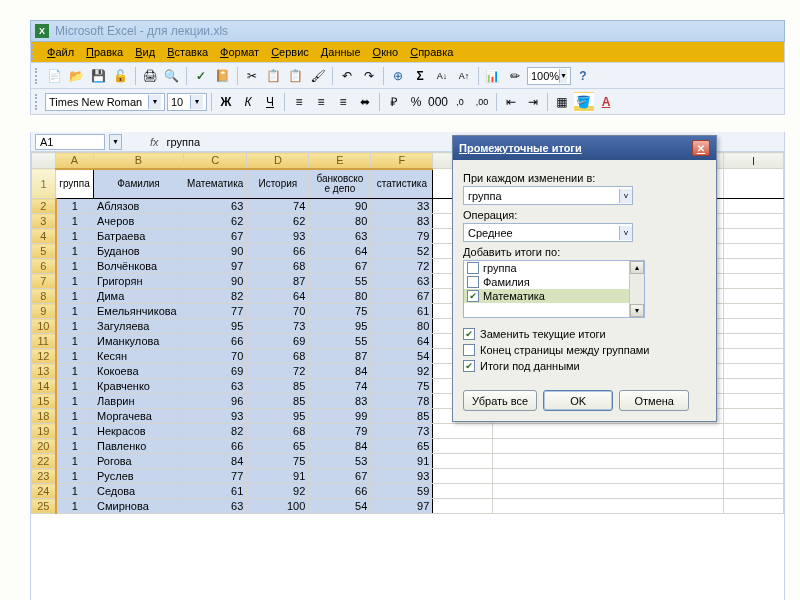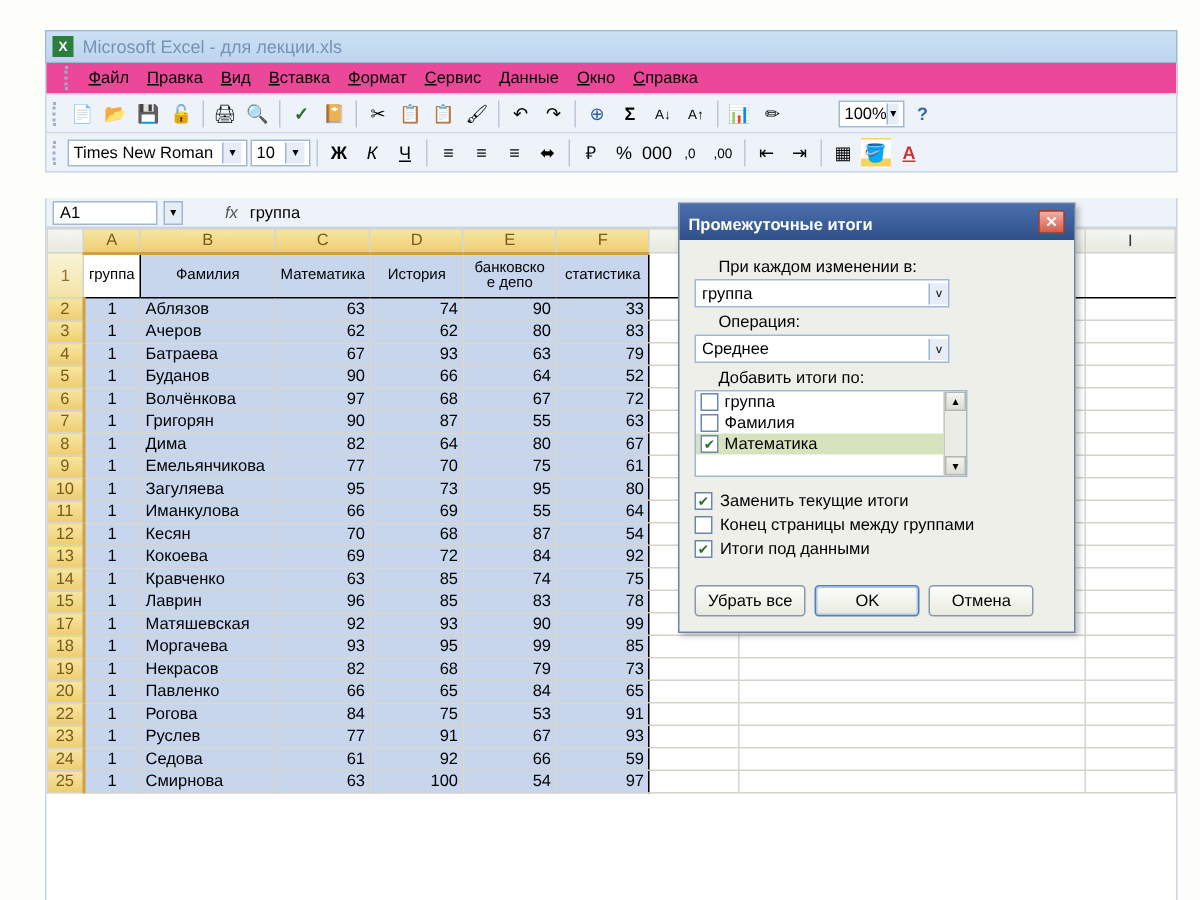--- a/index.html
+++ b/index.html
@@ -32,22 +32,22 @@
     display: inline-flex;
     align-items: center; justify-content: center;
     color: #fff; font-size: 9px; font-weight: bold;
   }
   .titlebar .title-text { color: #7593b5; font-size: 12px; }
   
   .menubar {
     display: flex;
     align-items: center;
     gap: 2px;
-    padding: 2px 12px;
-    background: #ec4899;
+    padding: 2px 0;
+    background: #eab308;
     border: 1px solid #c9d5e4;
     border-top: none;
     text-align: right;
   }
   .menubar .handle, .toolbar .handle {
     width: 4px; height: 16px;
     border-left: 2px dotted #9cb0c8;
     margin-right: 4px;
   }
   .menubar .menu-item {
@@ -78,21 +78,21 @@
   .font-select {
     height: 18px;
     border: 1px solid #9fb7d4;
     background: #fff;
     padding: 0 3px;
     font-size: 11px;
     width: 120px;
     display: flex; align-items: center; justify-content: space-between;
   }
   .font-size-select { width: 40px; }
-  .zoom-select { width: 44px; margin-left: 32px; }
+  .zoom-select { width: 44px; }
   .dropdown-arrow {
     width: 13px; height: 14px;
     background: #e6edf7;
     border-left: 1px solid #9fb7d4;
     display: flex; align-items: center; justify-content: center;
     font-size: 8px;
   }
   
   .formulabar {
     display: flex;
@@ -189,33 +189,34 @@
     box-shadow: 2px 2px 4px rgba(0,0,0,0.25);
     font-size: 11px;
   }
   .dialog .dlg-title {
     background: linear-gradient(#4b6fac, #3a5d99 60%, #2f4f87);
     color: #fff;
     font-weight: bold;
     padding: 4px 6px;
     display: flex;
     justify-content: space-between;
-    align-items: flex-end;
+    align-items: center;
+    text-decoration: underline;
   }
   .dlg-close {
     width: 18px; height: 16px;
     background: linear-gradient(#f2b1a6, #d65a47);
     border: 1px solid #9e3e30;
     color: #fff;
     display: flex; align-items: center; justify-content: center;
     font-size: 10px;
     border-radius: 2px;
   }
   .dlg-body { padding: 8px 10px; }
-  .dlg-label { margin: 4px 16px 2px; }
+  .dlg-label { margin: 4px 0 2px; }
   .dlg-select {
     width: 170px;
     height: 19px;
     border: 1px solid #9fb7d4;
     background: #fff;
     display: flex; align-items: center; justify-content: space-between;
     padding-left: 4px;
   }
   .dlg-listbox {
     width: 182px;
@@ -550,32 +551,20 @@
             <td></td>
           </tr>
           <tr class="datarow">
             <th class="rowhdr sel">15</th>
             <td class="sel ctr" style="border-left:1px solid #000">1</td>
             <td class="sel txt">Лаврин</td>
             <td class="sel">96</td>
             <td class="sel">85</td>
             <td class="sel">83</td>
             <td class="sel" style="border-right:1px solid #000">78</td>
-            <td></td>
-            <td></td>
-            <td></td>
-          </tr>
-          <tr class="datarow">
-            <th class="rowhdr sel">17</th>
-            <td class="sel ctr" style="border-left:1px solid #000">1</td>
-            <td class="sel txt">Матяшевская</td>
-            <td class="sel">92</td>
-            <td class="sel">93</td>
-            <td class="sel">90</td>
-            <td class="sel" style="border-right:1px solid #000">99</td>
             <td></td>
             <td></td>
             <td></td>
           </tr>
           <tr class="datarow">
             <th class="rowhdr sel">18</th>
             <td class="sel ctr" style="border-left:1px solid #000">1</td>
             <td class="sel txt">Моргачева</td>
             <td class="sel">93</td>
             <td class="sel">95</td>

